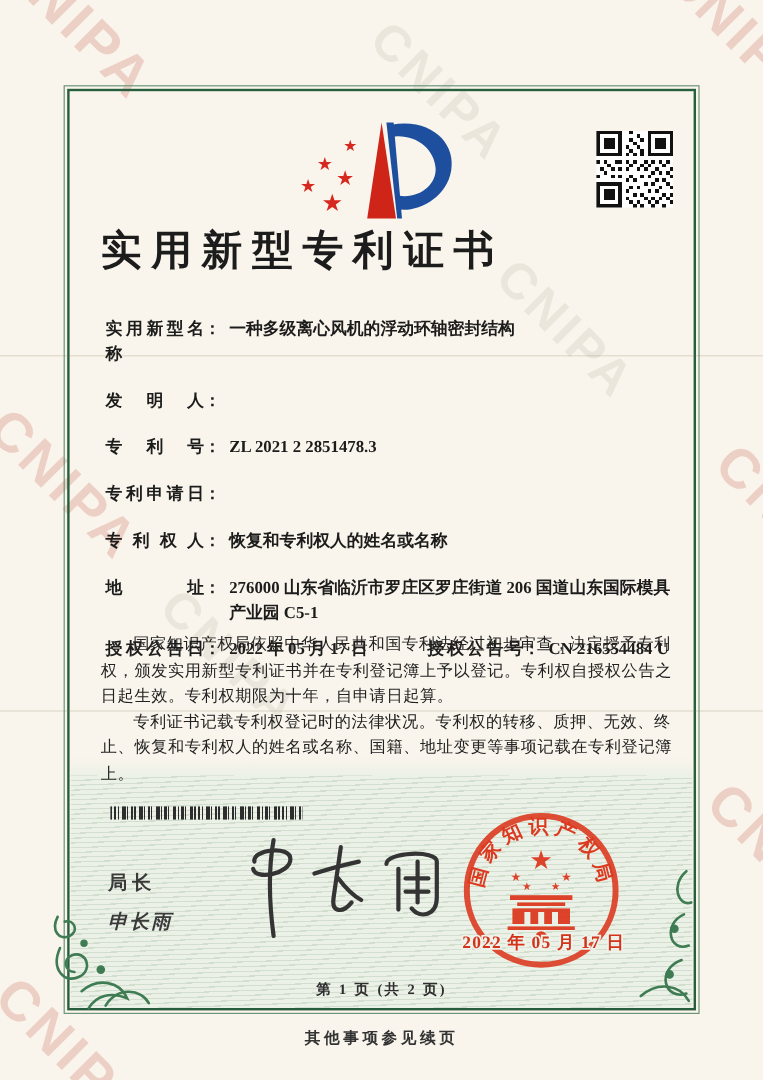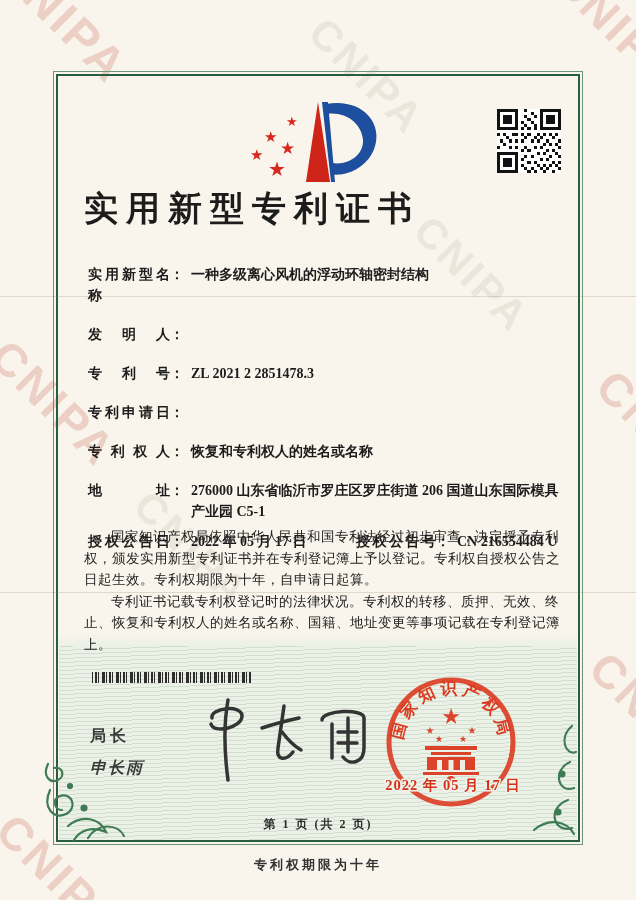--- a/index.html
+++ b/index.html
@@ -222,15 +222,15 @@
   <svg class="flourish-right" width="66" height="118" viewBox="0 0 66 118" fill="none" stroke="#3f7b53" stroke-width="2.2" stroke-linecap="round">
     <path d="M58,4 C44,16 52,34 62,30"></path>
     <path d="M56,40 C38,48 44,72 60,66"></path>
     <path d="M54,78 C32,86 40,112 58,106"></path>
     <path d="M20,108 C34,96 52,98 60,112"></path>
     <circle cx="48" cy="52" r="2.5" fill="#3f7b53"></circle>
     <circle cx="44" cy="90" r="2.5" fill="#3f7b53"></circle>
   </svg>
 
   <div class="page-number">第 1 页 (共 2 页)</div>
-  <div class="continuation">专利权期限为十年</div>
+  <div class="continuation">其他事项参见续页</div>
 
 </div>
 
 </body></html>

